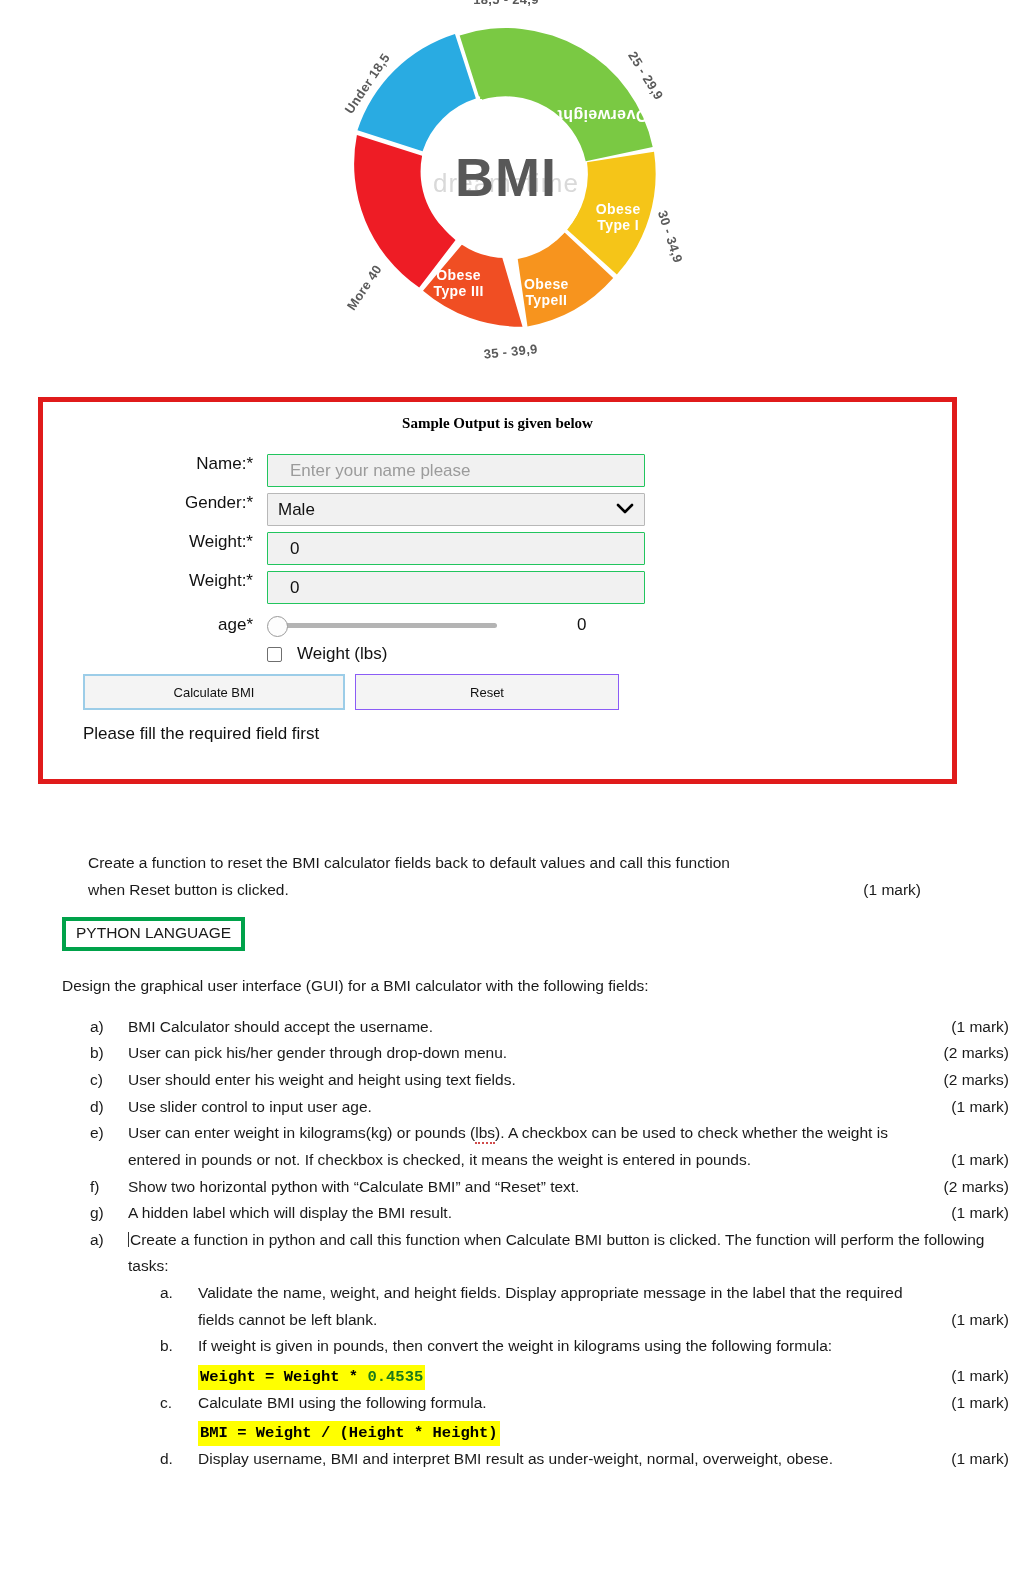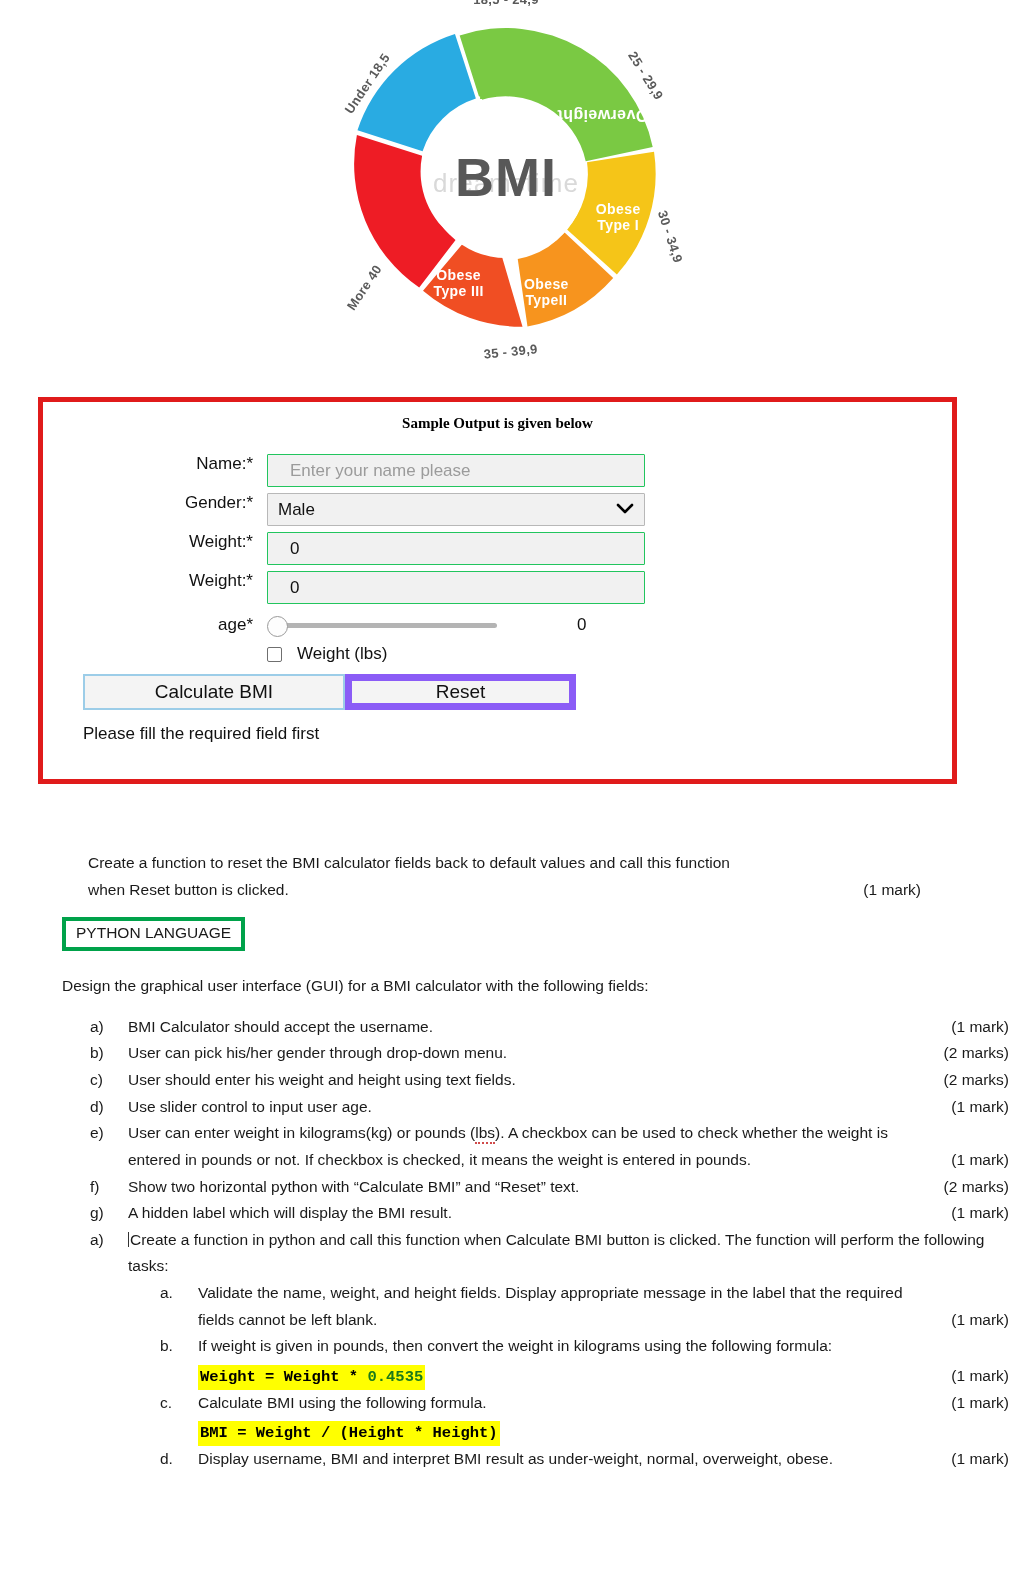--- a/index.html
+++ b/index.html
@@ -173,29 +173,29 @@
     box-sizing: border-box;
   }
   .cb-label { margin-left: 15px; font-size: 17px; color: #111; font-family: "Liberation Sans", sans-serif; }
 
   
   .btn-row { display: flex; margin-left: -50px; margin-top: 4px; }
   .btn {
     height: 36px;
     box-sizing: border-box;
     background: #f4f4f4;
-    font-size: 19px;
+    font-size: 13px;
     font-family: "Liberation Sans", sans-serif;
     color: #111;
     display: flex;
     align-items: center;
     justify-content: center;
   }
   .btn-calc { width: 262px; border: 2px solid #9ccde8; }
-  .btn-reset { width: 231px; border: 7px solid #8b5cf6; }
+  .btn-reset { width: 264px; border: 1px solid #8b5cf6; margin-left: 10px; }
 
   .status-msg {
     margin-left: -50px;
     margin-top: 14px;
     font-size: 17px;
     color: #111;
     font-family: "Liberation Sans", sans-serif;
   }
 
   

